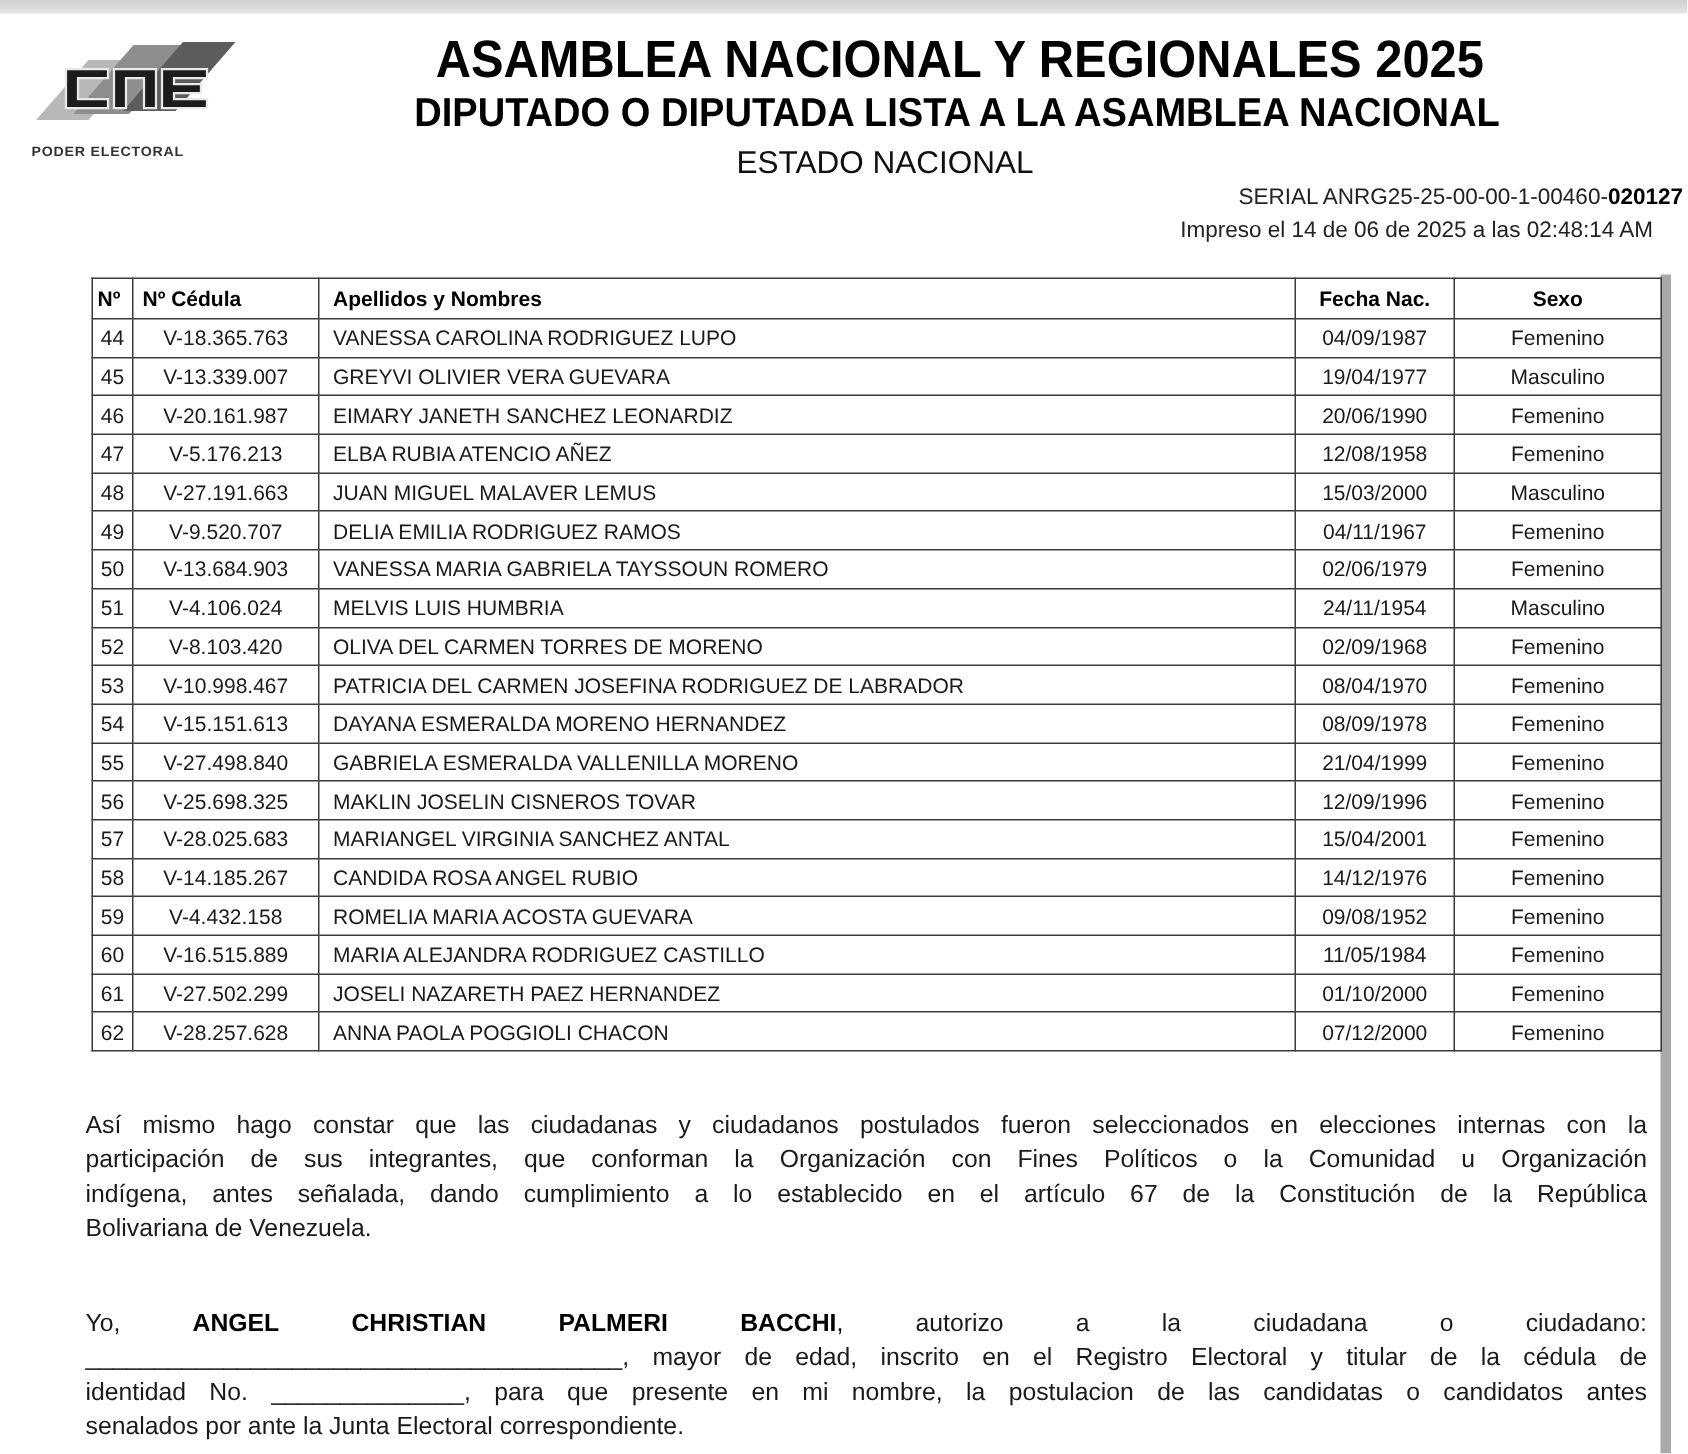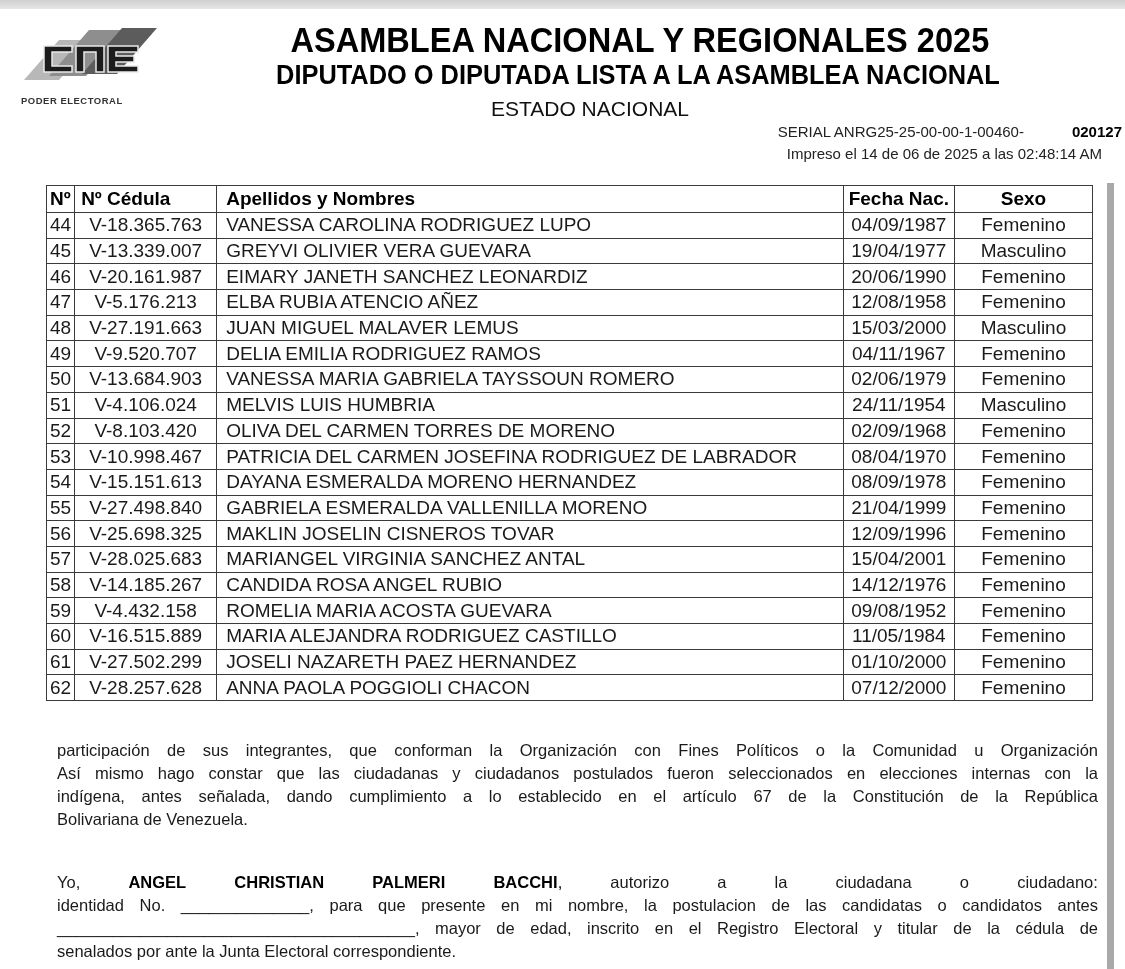--- a/index.html
+++ b/index.html
@@ -35,28 +35,28 @@
       font-size: 27px; font-weight: bold; color: #000;
       transform: scaleX(0.94); transform-origin: 638px 0;
     }
     .title3 {
       position: absolute; left: 0; width: 1180px; top: 97px; text-align: center;
       font-size: 21px; color: #111;
     }
     .serial {
       position: absolute; right: 3px; top: 123px; font-size: 15px; color: #222;
     }
-    .serial b { color: #000; margin-left: 48px; }
+    .serial b { color: #000; }
     .printed {
       position: absolute; right: 23px; top: 145px; font-size: 15px; color: #222;
     }
     
     table.candidates {
-      position: absolute; left: 46px; top: 185px; width: 1047px;
-      border-collapse: collapse; font-size: 19px;
+      position: absolute; left: 61px; top: 185px; width: 1047px;
+      border-collapse: collapse; font-size: 14px;
     }
     table.candidates th, table.candidates td {
       border: 1.2px solid #3a3a3a; height: 24.7px; padding: 0 5px;
       white-space: nowrap; color: #1a1a1a;
     }
     table.candidates th { font-weight: bold; text-align: left; color: #000; height: 26px; }
     table.candidates th.c-sex { text-align: center; }
     table.candidates td.c-num { text-align: center; width: 20px; padding: 0 3px; }
     table.candidates th.c-num { width: 20px; padding: 0 3px; }
     table.candidates td.c-ced { text-align: center; width: 95px; padding: 0 14px; }
@@ -248,24 +248,24 @@
         <td class="c-ced">V-28.257.628</td>
         <td class="c-name">ANNA PAOLA POGGIOLI CHACON</td>
         <td class="c-date">07/12/2000</td>
         <td class="c-sex">Femenino</td>
       </tr>
     </tbody>
 </table>
 
 <div class="para p1">
   <div class="line">
+      <span style="text-align:justify;text-align-last:justify;width:100%;display:block">Así mismo hago constar que las ciudadanas y ciudadanos postulados fueron seleccionados en elecciones internas con la</span>
+    </div>
+  <div class="line">
       <span style="text-align:justify;text-align-last:justify;width:100%;display:block">participación de sus integrantes, que conforman la Organización con Fines Políticos o la Comunidad u Organización</span>
-    </div>
-  <div class="line">
-      <span style="text-align:justify;text-align-last:justify;width:100%;display:block">Así mismo hago constar que las ciudadanas y ciudadanos postulados fueron seleccionados en elecciones internas con la</span>
     </div>
   <div class="line">
       <span style="text-align:justify;text-align-last:justify;width:100%;display:block">indígena, antes señalada, dando cumplimiento a lo establecido en el artículo 67 de la Constitución de la República</span>
     </div>
   <div class="line last"><span>Bolivariana de Venezuela.</span></div>
 </div>
 
 <div class="para p2">
   <div class="line" id="auth-line1">
       <span>Yo,</span>
@@ -274,19 +274,19 @@
       <span class="bold"><span>PALMERI</span></span>
       <span class="bold"><span>BACCHI</span><span style="font-weight: normal;">,</span></span>
       <span>autorizo</span>
       <span>a</span>
       <span>la</span>
       <span>ciudadana</span>
       <span>o</span>
       <span>ciudadano:</span>
     </div>
   <div class="line">
+      <span style="text-align:justify;text-align-last:justify;width:100%;display:block">_______________________________________, mayor de edad, inscrito en el Registro Electoral y titular de la cédula de</span>
+    </div>
+  <div class="line">
       <span style="text-align:justify;text-align-last:justify;width:100%;display:block">identidad No. ______________, para que presente en mi nombre, la postulacion de las candidatas o candidatos antes</span>
     </div>
-  <div class="line">
-      <span style="text-align:justify;text-align-last:justify;width:100%;display:block">_______________________________________, mayor de edad, inscrito en el Registro Electoral y titular de la cédula de</span>
-    </div>
   <div class="line last"><span>senalados por ante la Junta Electoral correspondiente.</span></div>
 </div>
 
 </body></html>

